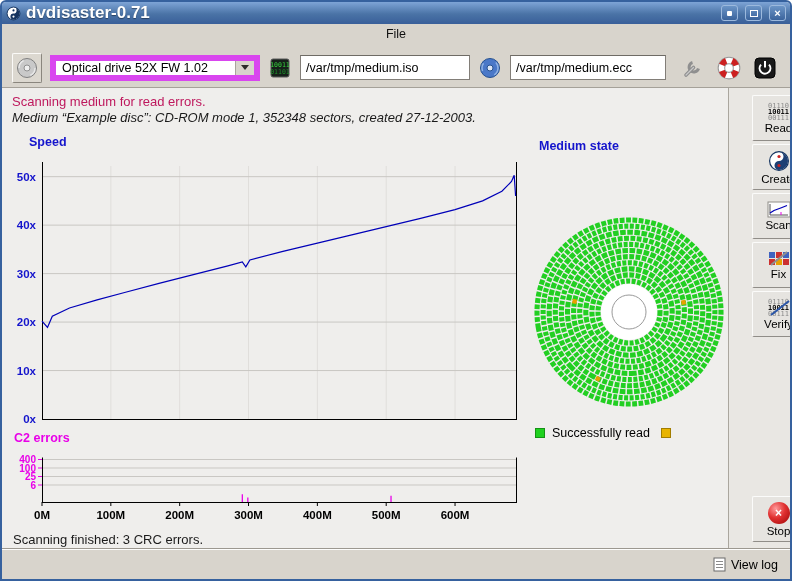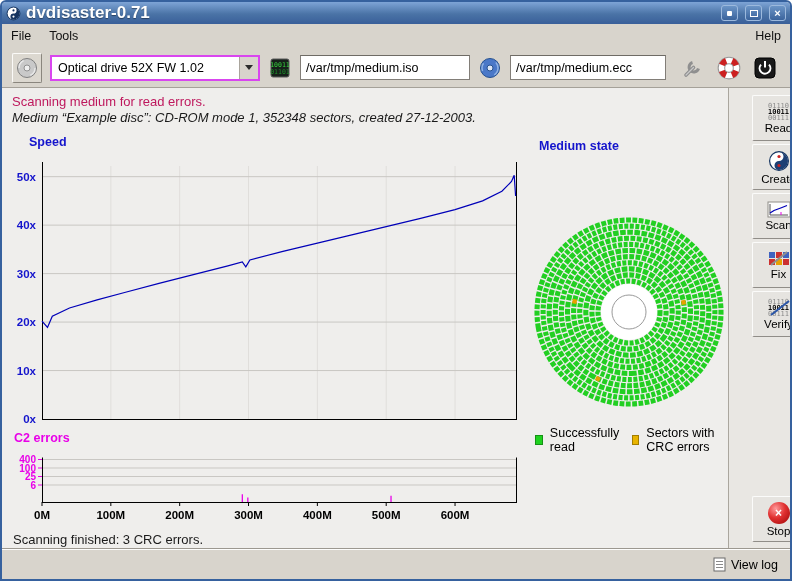--- a/index.html
+++ b/index.html
@@ -11,31 +11,31 @@
   .titlebar{position:absolute;left:0;top:0;width:100%;height:22px;
     background:linear-gradient(#7ea4d6,#4a73a6 55%,#395f99);display:flex;align-items:center;padding:0 4px;gap:5px;}
   .title{color:#fff;font-weight:bold;font-size:17px;flex:1;text-shadow:0 1px 1px rgba(0,0,0,.4);}
   .tb-btn{width:17px;height:16px;margin-left:2px;border-radius:3px;border:1px solid #9cb9dd;
     background:linear-gradient(#6b94c6,#3a639c);color:#fff;display:flex;align-items:center;justify-content:center;cursor:default;}
   .tb-btn .dot{width:5px;height:5px;background:#fff;border-radius:1px;}
   .tb-btn .sq{width:8px;height:7px;border:1px solid #fff;}
   .tb-btn .x{font-size:11px;font-weight:bold;line-height:1;}
 
   
-  .menubar{position:absolute;left:0;top:22px;width:100%;height:24px;background:#d8d4cc;display:flex;align-items:center;font-size:12.5px;color:#111;}
+  .menubar{position:absolute;left:0;top:22px;width:100%;height:24px;background:#d8d4cc;display:flex;align-items:center;font-size:12.5px;color:#111;flex-direction:column;}
   .menu-item{padding:3px 9px;}
   .menu-right{margin-left:auto;}
 
   
   .toolbar{position:absolute;left:0;top:46px;width:100%;height:40px;background:#d8d4cc;border-bottom:1px solid #a5a199;
     display:flex;align-items:center;padding:0 10px;gap:8px;}
   .tool-btn{width:30px;height:30px;background:#dcd8d0;border:1px solid;border-color:#fbfaf8 #8a867e #8a867e #fbfaf8;border-radius:2px;
     display:flex;align-items:center;justify-content:center;}
   .flat-btn{width:30px;height:30px;display:flex;align-items:center;justify-content:center;background:transparent;border:0;}
-  .combo{height:26px;width:210px;background:#fff;border:2px solid #d946ef;display:flex;align-items:center;}
+  .combo{height:26px;width:210px;background:#fff;border:6px solid #d946ef;display:flex;align-items:center;}
   .combo-text{flex:1;padding:0 6px;font-size:12.5px;white-space:nowrap;overflow:hidden;color:#000;}
   .combo-arrow{width:19px;height:100%;background:#d8d4cc;border-left:1px solid #a9a49c;display:flex;align-items:center;justify-content:center;}
   .tri{width:0;height:0;border-left:4px solid transparent;border-right:4px solid transparent;border-top:5px solid #2c2c2c;}
   .entry{height:25px;border:1px solid #827e78;border-top-color:#6e6b65;background:#fff;font:12.5px "Liberation Sans",sans-serif;padding:0 5px;color:#000;}
   .entry.iso{width:170px;}
   .entry.ecc{width:156px;}
   .tool-right{margin-left:auto;display:flex;gap:6px;align-items:center;}
 
   
   .content{position:absolute;left:0;top:86px;width:726px;height:461px;background:#efeeec;}
@@ -232,21 +232,20 @@
     <div class="chart-title speed-title">Speed</div>
     <div class="chart-title medium-title">Medium state</div>
     <div class="chart-title c2-title">C2 errors</div>
     <div id="legend">
         <div class="legend-row">
           <span class="swatch" style="background: rgb(31, 209, 31);"></span>
           <span>Successfully read</span>
         </div>
         <div class="legend-row">
           <span class="swatch" style="background: rgb(232, 180, 0);"></span>
-          <span>Sectors with CRC errors</span>
         </div>
       </div>
     <div class="footer-result">Scanning finished: 3 CRC errors.</div>
   </div>
 
   <div class="sidebar">
     <button class="side-btn">
       <span class="bin-icon">
         <span class="bin dim">01110</span>
         <span class="bin strong">10011</span>

